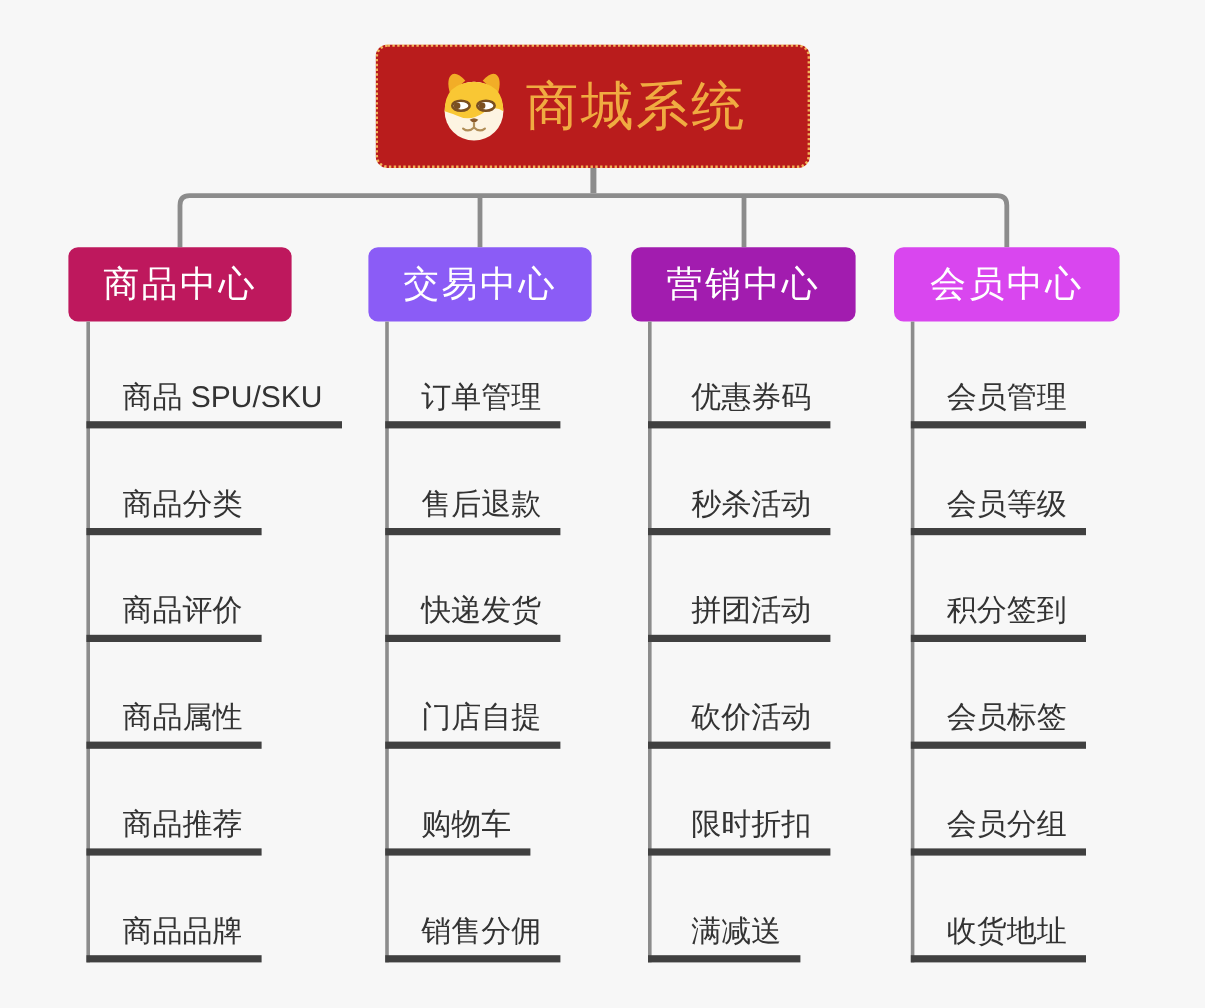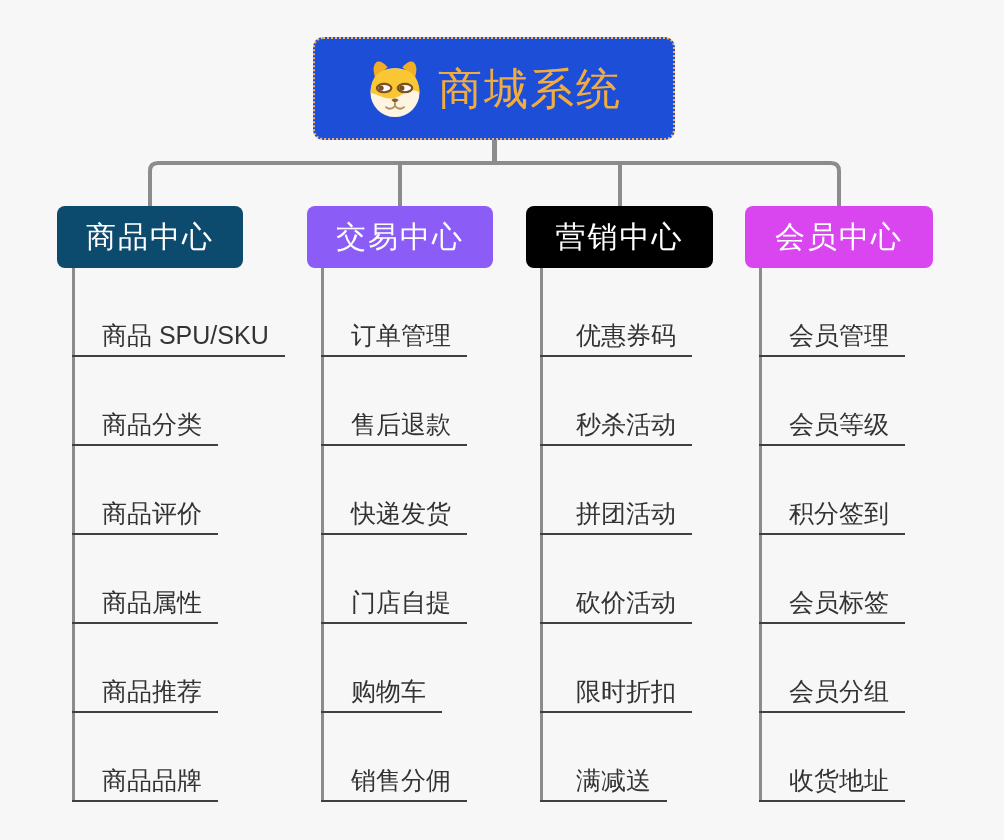--- a/index.html
+++ b/index.html
@@ -7,21 +7,21 @@
     width:1004px;height:840px;
     background:#f7f7f7;
     font-family:"Liberation Sans","DejaVu Sans",sans-serif;
     position:relative;overflow:hidden;
   }
   .canvas{position:absolute;inset:0;width:1004px;height:840px;}
 
   
   .root-node{
     position:absolute;left:313px;top:37px;width:362px;height:103px;
-    background:#1d4ed8;border:2px dotted #f3b45a;border-radius:10px;
+    background:#b91c1c;border:2px dotted #f3b45a;border-radius:10px;
     box-sizing:border-box;
     display:flex;align-items:center;justify-content:center;gap:14px;
   }
   .root-title{
     font-size:44px;font-weight:500;color:#f0ab41;letter-spacing:2px;
     line-height:1;white-space:nowrap;
   }
   .doge{width:58px;height:62px;flex:0 0 auto;}
 
   
@@ -47,21 +47,21 @@
   .spine-2{left:321px;}
   .spine-3{left:540px;}
   .spine-4{left:759px;}
 
   
   .leaf{
     position:absolute;
     box-sizing:border-box;height:44px;
     display:flex;align-items:flex-end;
     padding:0 16px 6px 30px;
-    border-bottom:2px solid #404040;
+    border-bottom:6px solid #404040;
     font-size:25px;color:#333333;
     white-space:nowrap;line-height:1.1;
   }
   .lcol-1{left:72px;} .lcol-2{left:321px;} .lcol-3{left:540px;padding-left:36px;} .lcol-4{left:759px;}
   .lrow-0{top:313px;} .lrow-1{top:402px;} .lrow-2{top:491px;}
   .lrow-3{top:580px;} .lrow-4{top:669px;} .lrow-5{top:758px;}
 </style>
 </head>
 <body>
 
@@ -83,23 +83,23 @@
       <ellipse cx="20" cy="33" rx="8" ry="4.6" fill="#ffffff" stroke="#7a4f21" stroke-width="2.4"></ellipse>
       <ellipse cx="43" cy="33" rx="8" ry="4.6" fill="#ffffff" stroke="#7a4f21" stroke-width="2.4"></ellipse>
       <circle cx="16.5" cy="33" r="3" fill="#7a4f21"></circle>
       <circle cx="39.5" cy="33" r="3" fill="#7a4f21"></circle>
       <path d="M28 46 Q32 43 36 46 Q32 51 28 46 Z" fill="#8a5a2b"></path>
       <path d="M32 49 V53 M32 53 Q27 58 22 54 M32 53 Q37 58 42 54" stroke="#b08d57" stroke-width="2" fill="none" stroke-linecap="round"></path>
     </svg>
     <span class="root-title">商城系统</span>
   </div>
 
-  <div class="branch-box branch-1" style="background: #0c4a6e;">商品中心</div>
+  <div class="branch-box branch-1" style="background: #be185d;">商品中心</div>
   <div class="branch-box branch-2" style="background: #8b5cf6;">交易中心</div>
-  <div class="branch-box branch-3" style="background: #000000;">营销中心</div>
+  <div class="branch-box branch-3" style="background: #a21caf;">营销中心</div>
   <div class="branch-box branch-4" style="background: #d946ef;">会员中心</div>
 
   <div class="spine spine-1"></div>
   <div class="spine spine-2"></div>
   <div class="spine spine-3"></div>
   <div class="spine spine-4"></div>
 
   <div class="leaf lcol-1 lrow-0">商品 SPU/SKU</div>
   <div class="leaf lcol-1 lrow-1">商品分类</div>
   <div class="leaf lcol-1 lrow-2">商品评价</div>

